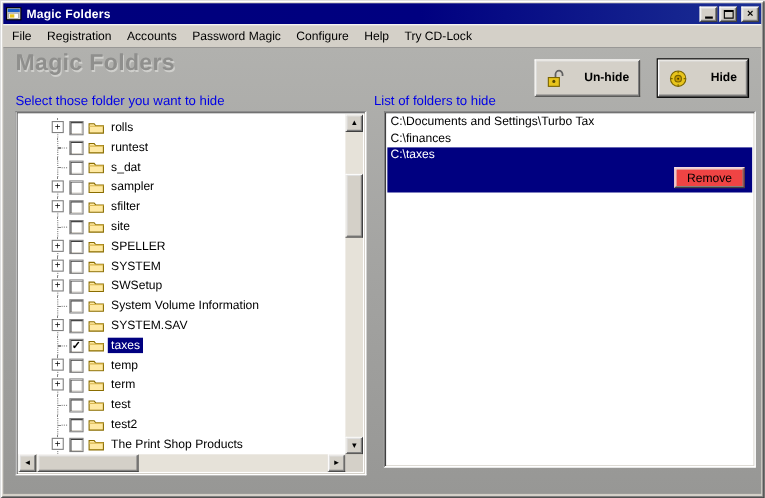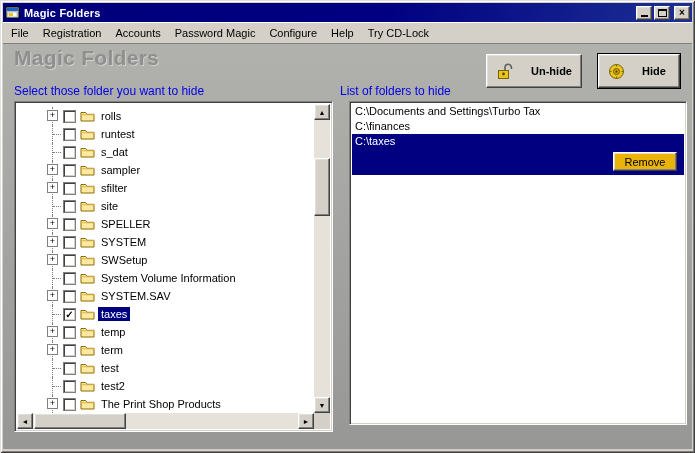--- a/index.html
+++ b/index.html
@@ -61,21 +61,21 @@
   .toolbar { position: absolute; top: 10px; right: 12px; display: flex; gap: 16px; }
   .tool-btn {
     height: 34px; min-width: 82px;
     background: #d4d0c8;
     border: 1px solid; border-color: #ffffff #404040 #404040 #ffffff;
     box-shadow: inset -1px -1px 0 #808080, inset 1px 1px 0 #dfdfdf;
     display: flex; align-items: center; gap: 17px;
     padding: 0 9px; font-weight: bold; font-size: 11px;
     font-family: "Liberation Sans", sans-serif; cursor: default;
   }
-  .tool-btn.default { outline: 1px solid #000; }
+  .tool-btn.default { outline: 1px solid #000; justify-content: space-between; }
   .tool-btn .btn-ico { display: flex; align-items: center; }
 
   .blue-label { position: absolute; color: #0000e6; font-size: 12px; }
   .tree-label { left: 11px; top: 40px; }
   .list-label { left: 337px; top: 40px; }
 
   
   .panel {
     position: absolute; background: #fff;
     border: 1px solid; border-color: #808080 #ffffff #ffffff #808080;
@@ -133,21 +133,21 @@
   .v-thumb { left: 0; top: 54px; width: 16px; height: 58px; }
   .h-thumb { top: 0; left: 17px; width: 92px; height: 16px; }
 
   
   .list-view { position: absolute; inset: 2px; overflow: hidden; background: #fff; }
   .list-row { min-height: 15px; padding: 1px 3px 0 3px; font-size: 11px; position: relative; cursor: default; }
   .list-row .path { white-space: nowrap; }
   .list-row.sel-block { background: #000080; color: #fff; height: 41px; }
   .remove-btn {
     position: absolute; right: 7px; bottom: 4px; width: 64px; height: 19px;
-    background: #eab308; color: #000;
+    background: #ef4444; color: #000;
     border: 1px solid; border-color: #ffffff #404040 #404040 #ffffff;
     box-shadow: inset -1px -1px 0 #808080, inset 1px 1px 0 #dfdfdf;
     font-size: 11px; font-family: "Liberation Sans", sans-serif; cursor: default;
   }
 </style>
 </head>
 <body>
 
 <div class="window">
 

